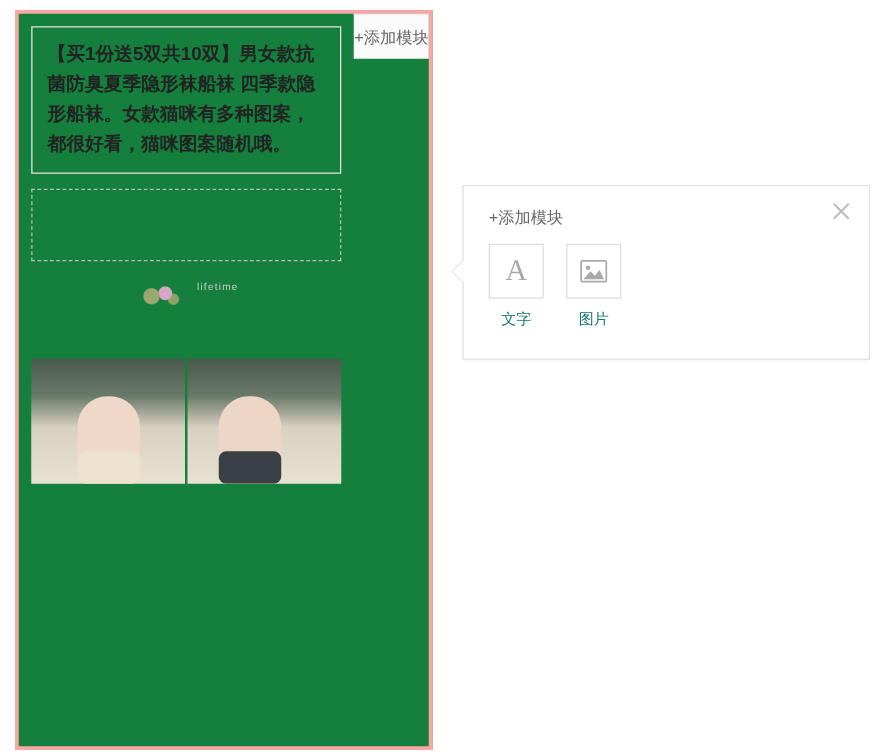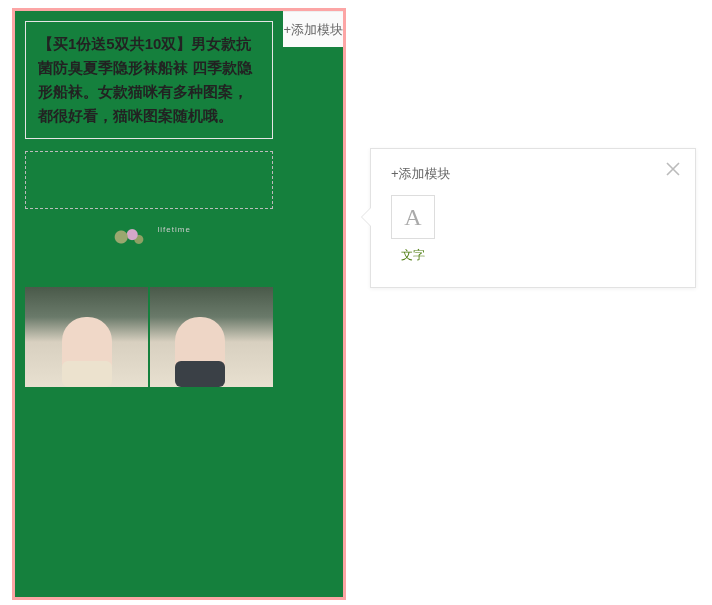--- a/index.html
+++ b/index.html
@@ -220,21 +220,21 @@
       align-items: center;
       justify-content: center;
       color: #aaa;
     }
     .tile-icon svg { width: 22px; height: 20px; }
     .tile-icon .A {
       font-family: Georgia, serif;
       font-size: 24px;
       color: #aaa;
     }
-    .tile-label { font-size: 12px; color: #4d7c0f; }
+    .tile-label { font-size: 12px; color: #0f766e; }
   </style>
 </head>
 <body>
 
 <div class="editor-panel">
   <div class="editor-scroll">
 
     <div class="text-block">【买1份送5双共10双】男女款抗菌防臭夏季隐形袜船袜 四季款隐形船袜。女款猫咪有多种图案，都很好看，猫咪图案随机哦。</div>
 
     <div class="placeholder-block"></div>
@@ -271,15 +271,25 @@
   <div class="popover-title">+添加模块</div>
   <div class="tile-row">
 
     <div class="tile">
       <div class="tile-icon">
           <span class="A">A</span>
         </div>
       <div class="tile-label">文字</div>
     </div>
 
+    <div class="tile">
+      <div class="tile-icon">
+        <svg viewBox="0 0 24 20">
+            <rect x="1" y="1" width="22" height="18" rx="1" fill="none" stroke="currentColor" stroke-width="1.6"></rect>
+            <circle cx="7" cy="7" r="2" fill="currentColor"></circle>
+            <path d="M3 17 L9 10 L13 14 L17 9 L21 17 Z" fill="currentColor"></path>
+          </svg>
+      </div>
+      <div class="tile-label">图片</div>
+    </div>
 
   </div>
 </div>
 
 </body></html>

